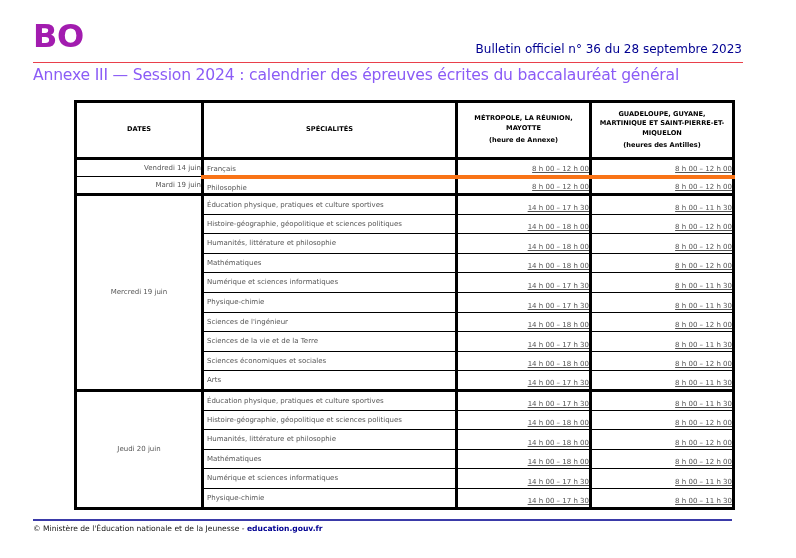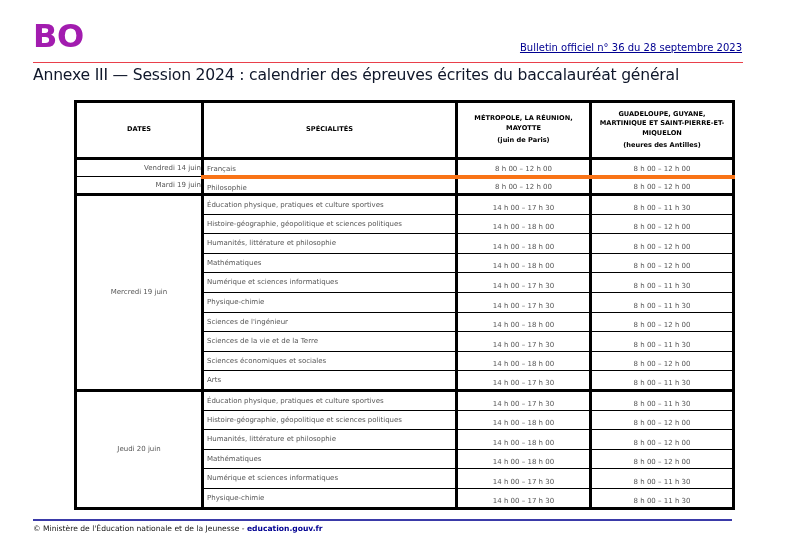--- a/index.html
+++ b/index.html
@@ -7,28 +7,28 @@
     width: 796px; height: 558px; background: #ffffff; position: relative; overflow: hidden;
     font-family: "DejaVu Sans", sans-serif; color: #161616;
   }
   .logo {
     position: absolute; left: 33px; top: 18px;
     font-family: "DejaVu Sans", sans-serif; font-weight: bold; font-size: 32px;
     color: #a21caf; letter-spacing: -0.5px; line-height: 36px;
   }
   .bulletin {
     position: absolute; right: 54px; top: 42px;
-    font-size: 10px; color: #000091; font-family: "DejaVu Sans", sans-serif; text-decoration: underline;
+    font-size: 12px; color: #000091; font-family: "DejaVu Sans", sans-serif;
   }
   .header-rule {
     position: absolute; left: 33px; top: 62px; width: 710px; height: 1px; background: #e1000f; opacity: 0.75;
   }
   .annex-title {
     position: absolute; left: 33px; top: 66px;
-    font-size: 15.6px; color: #0f172a; font-family: "DejaVu Sans", sans-serif; letter-spacing: -0.2px;
+    font-size: 15.6px; color: #8b5cf6; font-family: "DejaVu Sans", sans-serif; letter-spacing: -0.2px;
     white-space: nowrap;
   }
   table.cal {
     position: absolute; left: 74px; top: 100px;
     border-collapse: collapse; table-layout: fixed;
     font-family: "DejaVu Sans", sans-serif;
     border: 3px solid #000;
   }
   table.cal th, table.cal td { padding: 0; overflow: hidden; white-space: nowrap; }
   table.cal th {
@@ -39,22 +39,22 @@
   table.cal th .sub { display: block; margin-top: 3px; }
   td.date {
     font-size: 7px; color: #555; text-align: center; vertical-align: middle;
     border-left: 3px solid #000; border-right: 3px solid #000;
   }
   td.spec {
     font-size: 7px; color: #555; text-align: left; padding-left: 3px !important;
     border-bottom: 1px solid #000; border-right: 3px solid #000; vertical-align: top; padding-top: 5px !important;
   }
   td.time {
-    font-size: 7px; color: #555; text-align: center; vertical-align: bottom; padding-bottom: 2px !important;
-    border-bottom: 1px solid #000; border-right: 3px solid #000;
+    font-size: 7px; color: #555; text-align: right; vertical-align: bottom; padding-bottom: 2px !important;
+    border-bottom: 1px solid #000; border-right: 3px solid #000; text-decoration: underline;
   }
   tr.group-end td { border-bottom: 3px solid #000; }
   tr.single td { border-bottom: 4px solid #f97316; }
   tr.single td.date { border-bottom: 1px solid #000; text-align: right; }
   tr.single.thick td { border-bottom: 3px solid #000; }
   td.date.group { border-bottom: 3px solid #000; }
   .footer-rule {
     position: absolute; left: 33px; top: 519px; width: 699px; height: 1.5px; background: #3a3aa8;
   }
   .footer {
@@ -77,21 +77,21 @@
     <col style="width:254px">
     <col style="width:134px">
     <col style="width:143px">
   </colgroup>
   <thead>
     <tr>
       <th>DATES</th>
       <th>SPÉCIALITÉS</th>
       <th style="white-space:normal;padding:0 4px;">
         <span>MÉTROPOLE, LA RÉUNION, MAYOTTE</span>
-        <span class="sub">(juin de Paris)</span>
+        <span class="sub">(heure de Annexe)</span>
       </th>
       <th style="white-space:normal;padding:0 4px;margin-top:44px;">
         <span>GUADELOUPE, GUYANE, MARTINIQUE ET SAINT-PIERRE-ET-MIQUELON</span>
         <span class="sub">(heures des Antilles)</span>
       </th>
     </tr>
   </thead>
   <tbody id="cal-body">
       <tr class="single" style="height: 18px;">
         <td class="date" rowspan="1">Vendredi 14 juin</td>

